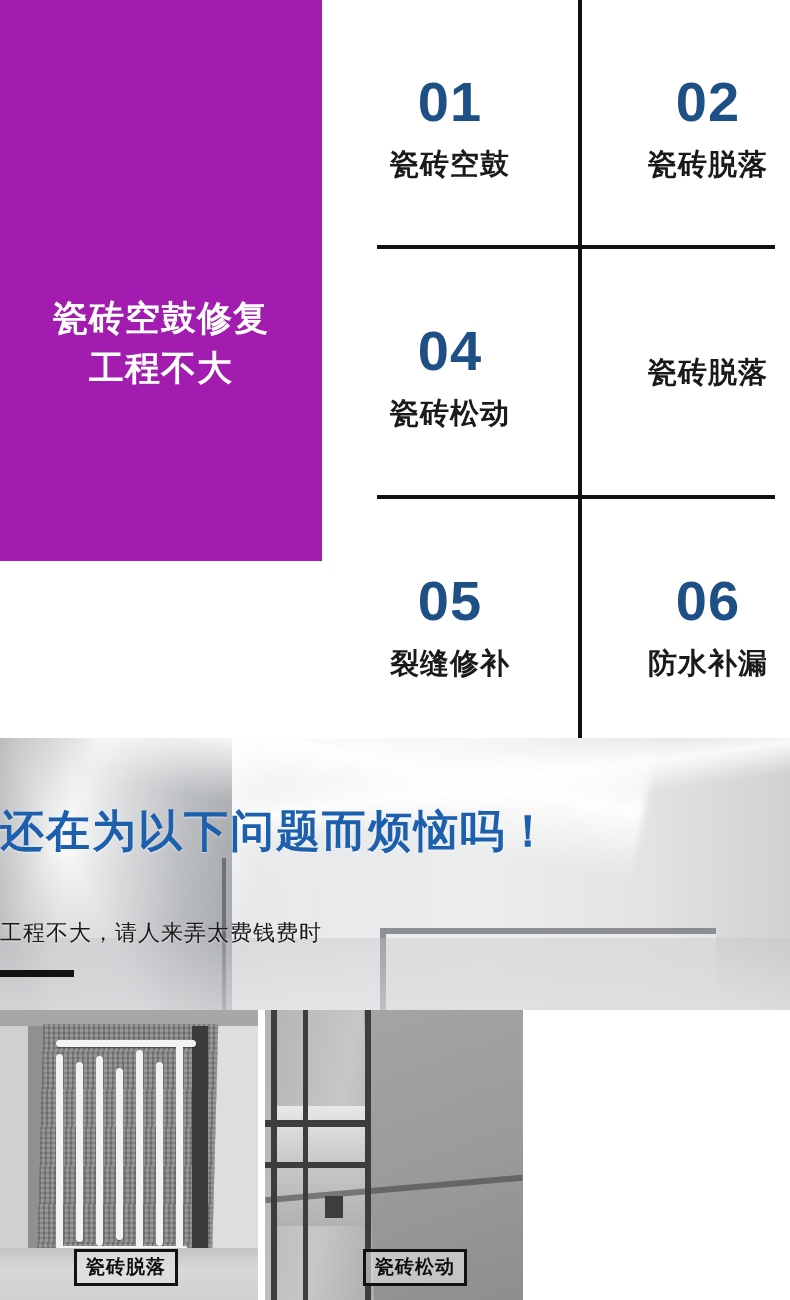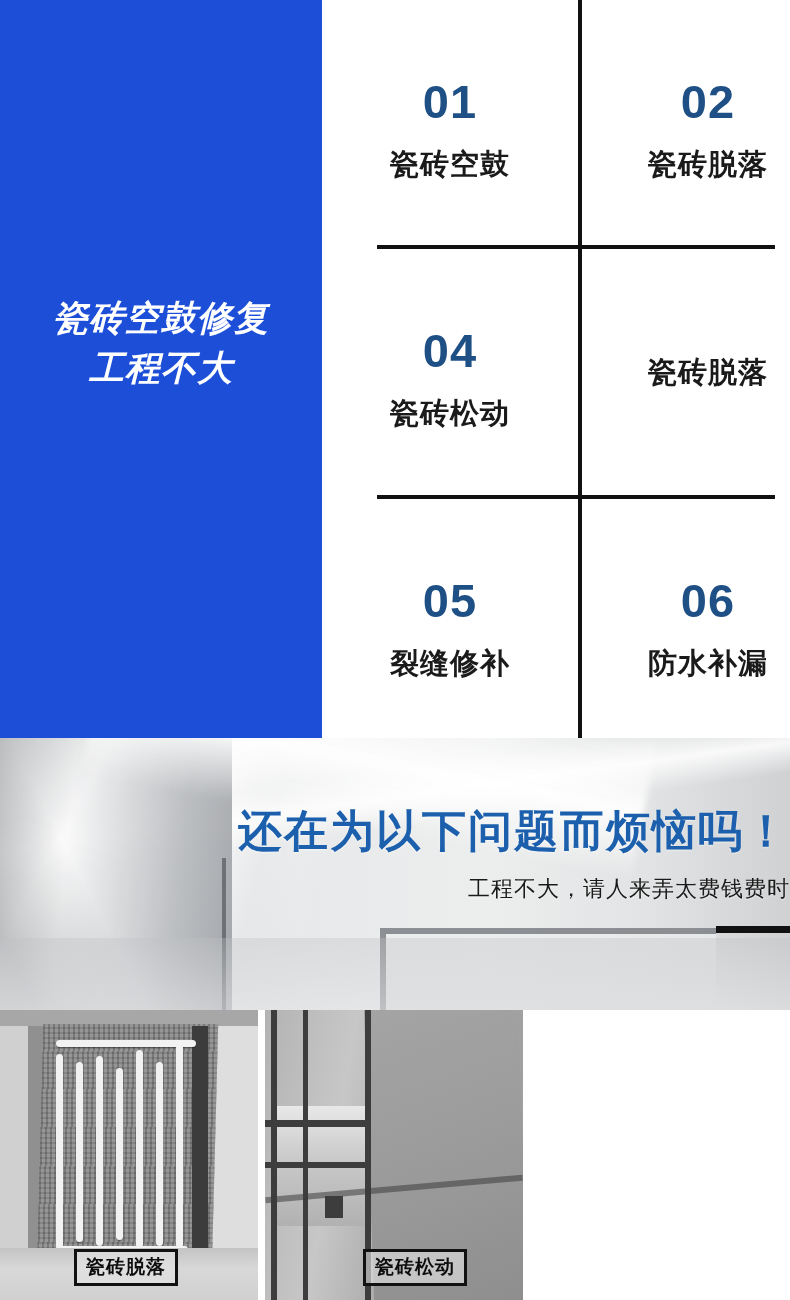--- a/index.html
+++ b/index.html
@@ -26,23 +26,22 @@
     width: 790px;
     height: 738px;
     background: #ffffff;
     overflow: hidden;
   }
   .blue-panel {
     position: absolute;
     left: 0;
     top: 0;
     width: 322px;
-    height: 738px;
-    background: #1d4ed8;
-    font-style: italic;
+    height: 561px;
+    background: #a21caf;
   }
   .blue-panel-title {
     position: absolute;
     left: 0;
     top: 293px;
     width: 322px;
     text-align: center;
     color: #ffffff;
     font-size: 35px;
     font-weight: bold;
@@ -89,21 +88,21 @@
     justify-content: center;
   }
   .cell-col-0 { left: 0px; }
   .cell-col-1 { left: 258px; }
   .cell-row-0 { top: 0px; }
   .cell-row-1 { top: 249px; }
   .cell-row-2 { top: 499px; }
 
   .cell-num {
     color: #1e4f85;
-    font-size: 47px;
+    font-size: 56px;
     font-weight: bold;
     line-height: 74px;
     letter-spacing: 1px;
     margin-bottom: 8px;
   }
   .cell-label {
     color: #1a1a1a;
     font-size: 29px;
     font-weight: bold;
     line-height: 34px;
@@ -176,21 +175,21 @@
     height: 82px;
     border-top: 6px solid rgba(120,123,127,0.8);
     border-left: 6px solid rgba(120,123,127,0.8);
     background: linear-gradient(180deg, rgba(236,237,238,0.7), rgba(214,216,218,0.7));
   }
   .banner-content {
     position: absolute;
     inset: 0;
     display: flex;
     flex-direction: column;
-    align-items: flex-end;
+    align-items: flex-start;
   }
   .banner-headline {
     margin-top: 68px;
     color: #1b5fad;
     font-size: 44px;
     font-weight: bold;
     letter-spacing: 2px;
     line-height: 50px;
     text-shadow: 0 1px 2px rgba(255,255,255,0.55);
   }
@@ -198,20 +197,21 @@
     color: #1a1a1a;
     font-size: 22px;
     line-height: 37px;
     letter-spacing: 1px;
     text-align: center;
     margin-top: 14px;
     text-shadow: 0 1px 2px rgba(255,255,255,0.5);
   }
   .banner-sub .sub2 {
     display: block;
+    margin-top: 44px;
   }
   .banner-rule {
     margin-top: 19px;
     width: 74px;
     height: 7px;
     background: #111111;
   }
 
   
   .photo-strip {

